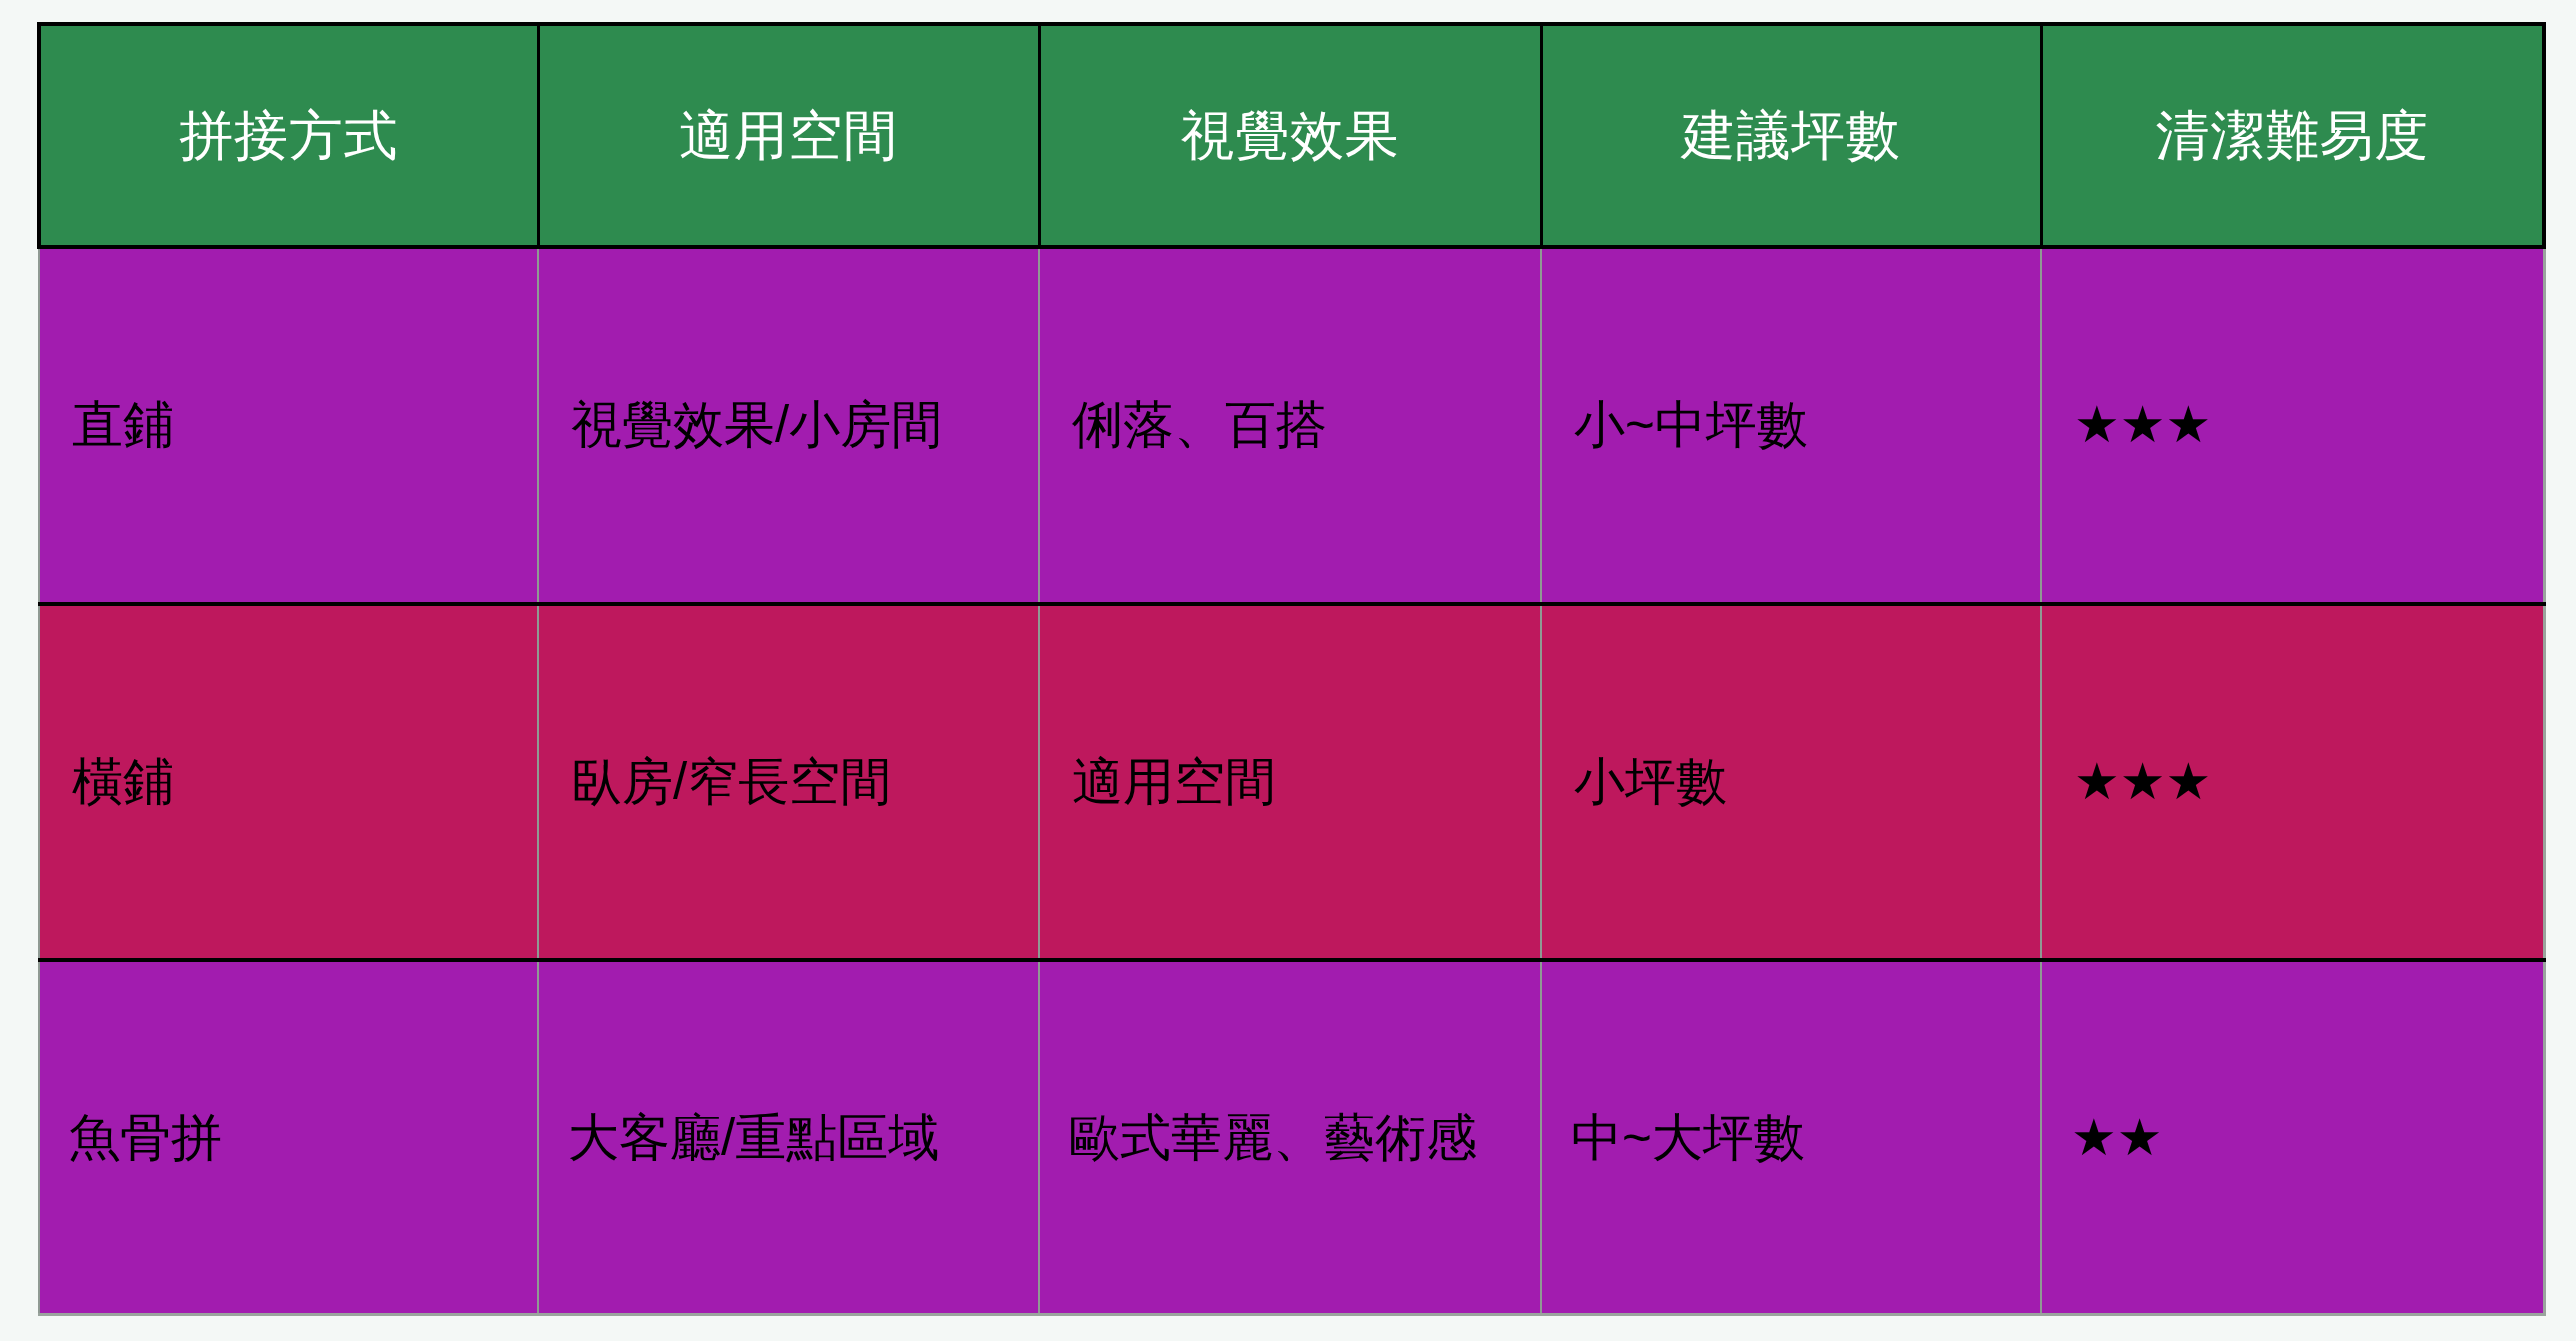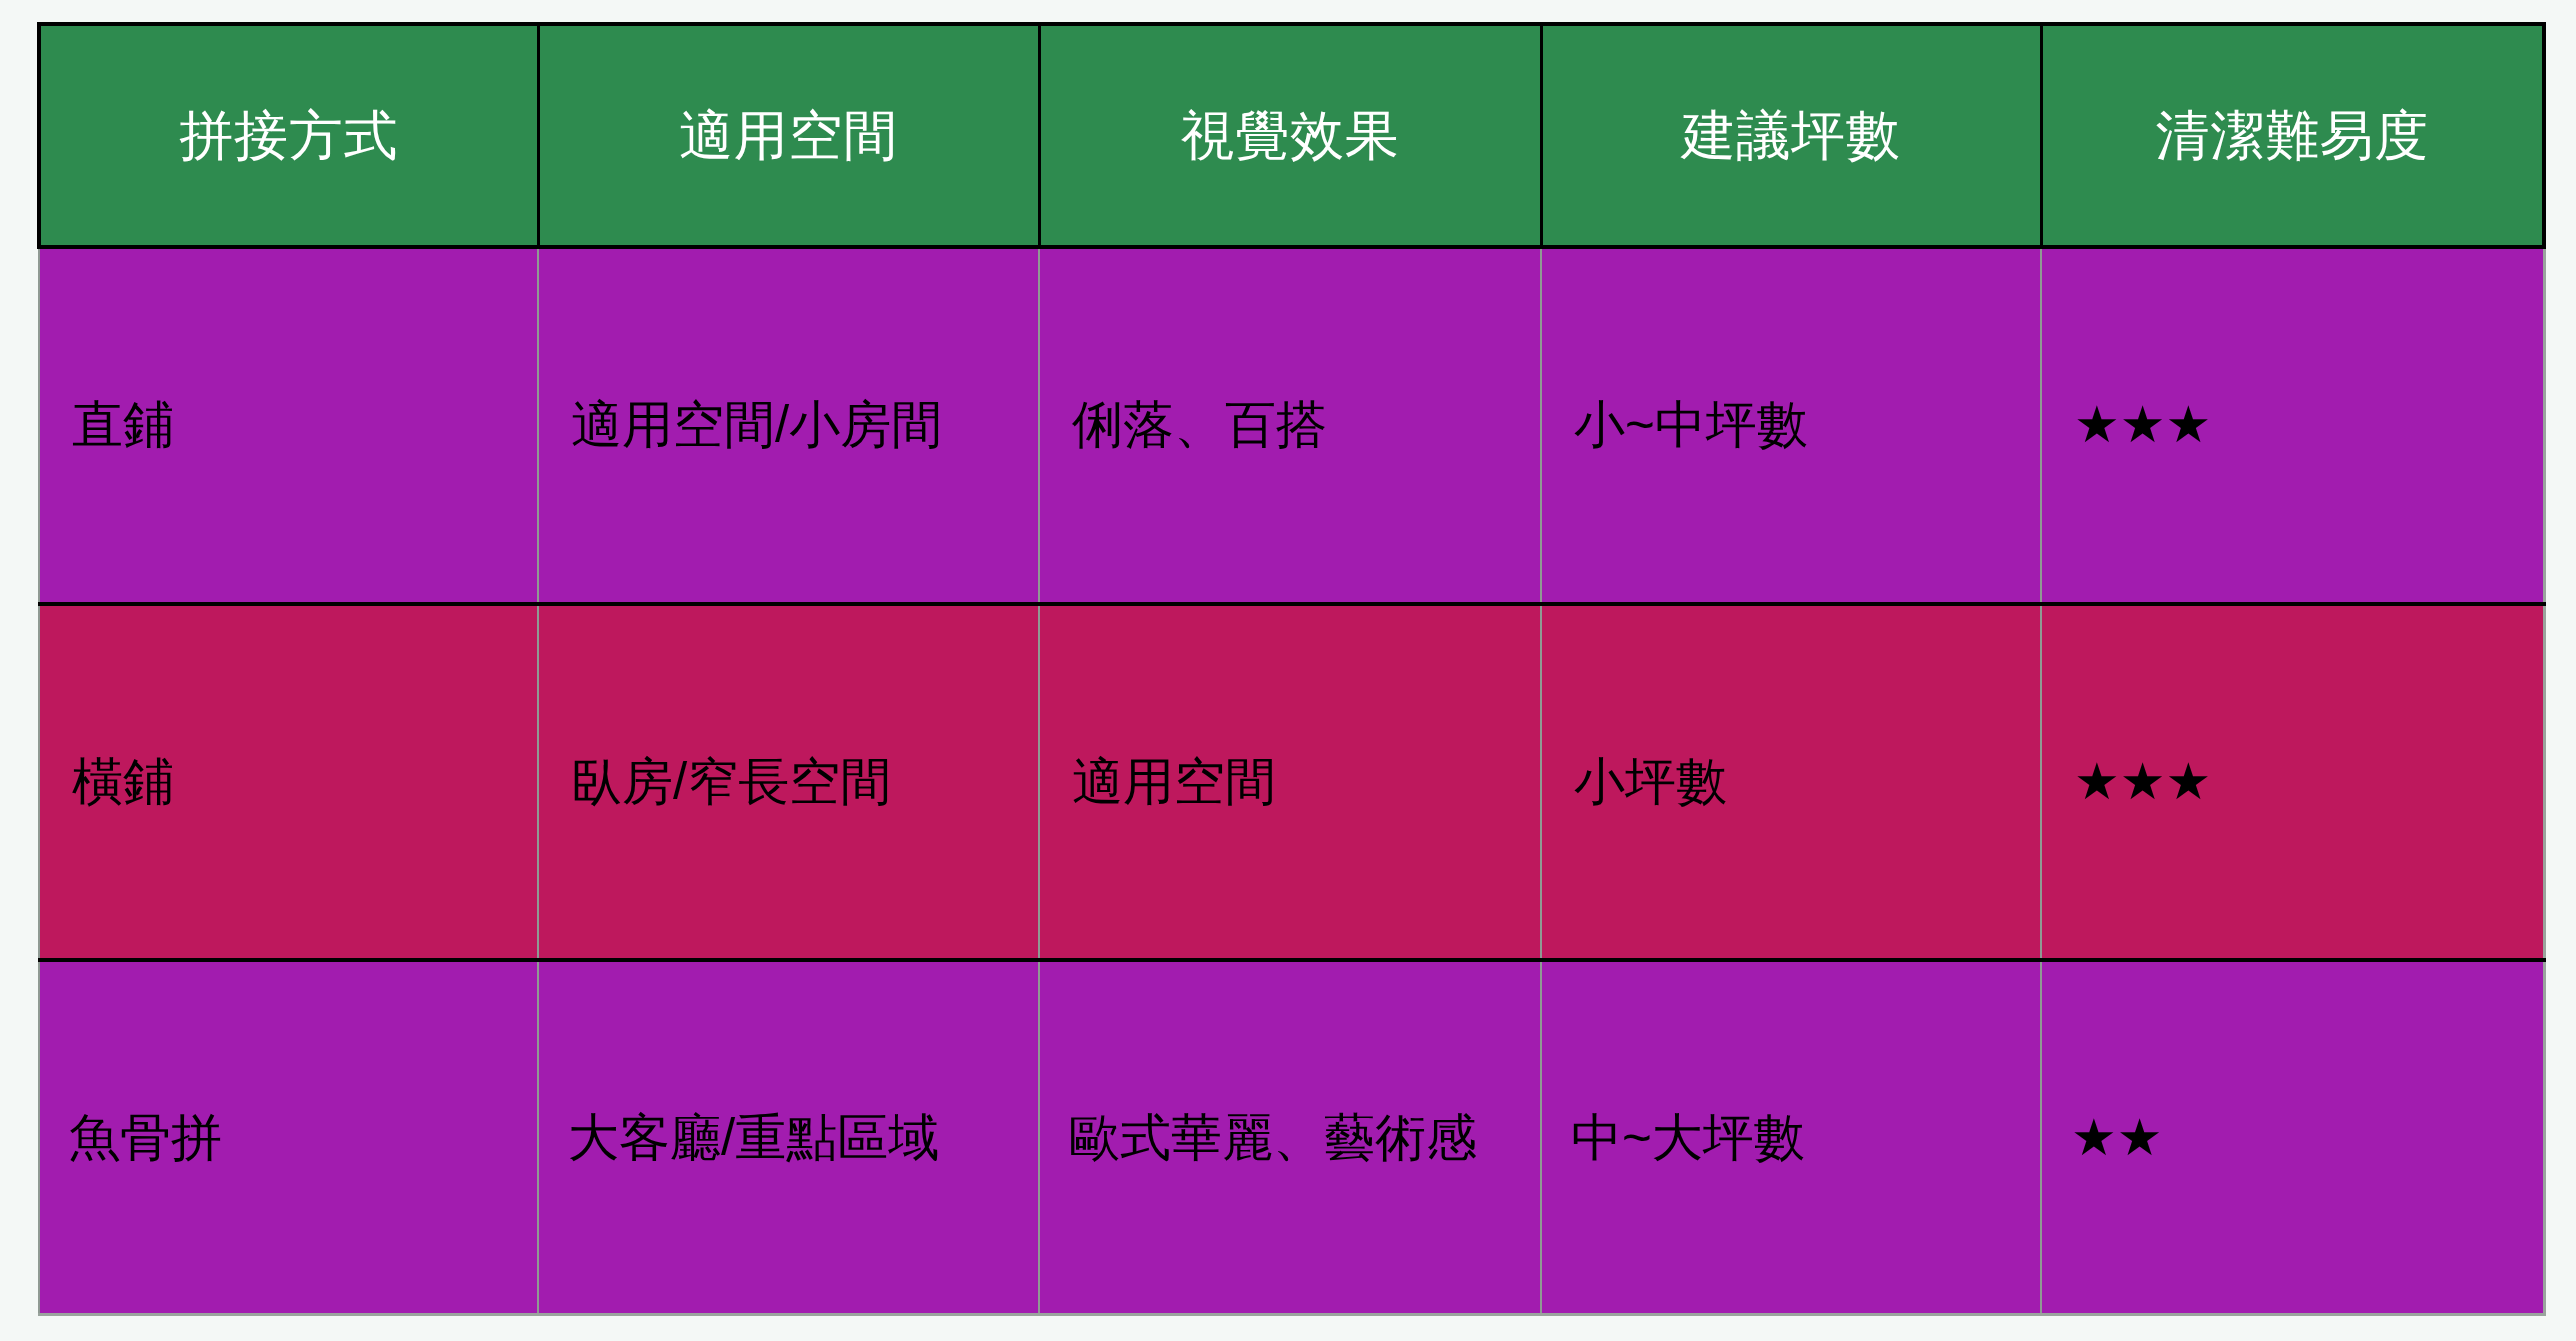--- a/index.html
+++ b/index.html
@@ -114,21 +114,21 @@
           <th>建議坪數</th>
           <th>清潔難易度</th>
         </tr>
       </thead>
       <tbody>
         <tr class="row-shaded">
           <td>
               <span class="cell-text">直鋪</span>
             </td>
           <td>
-              <span class="cell-text">適用空間/小房間</span>
+              <span class="cell-text">視覺效果/小房間</span>
             </td>
           <td>
               <span class="cell-text">俐落、百搭</span>
             </td>
           <td>
               <span class="cell-text">小~中坪數</span>
             </td>
           <td><span class="stars">★★★</span></td>
         </tr>
         <tr class="row-plain">

